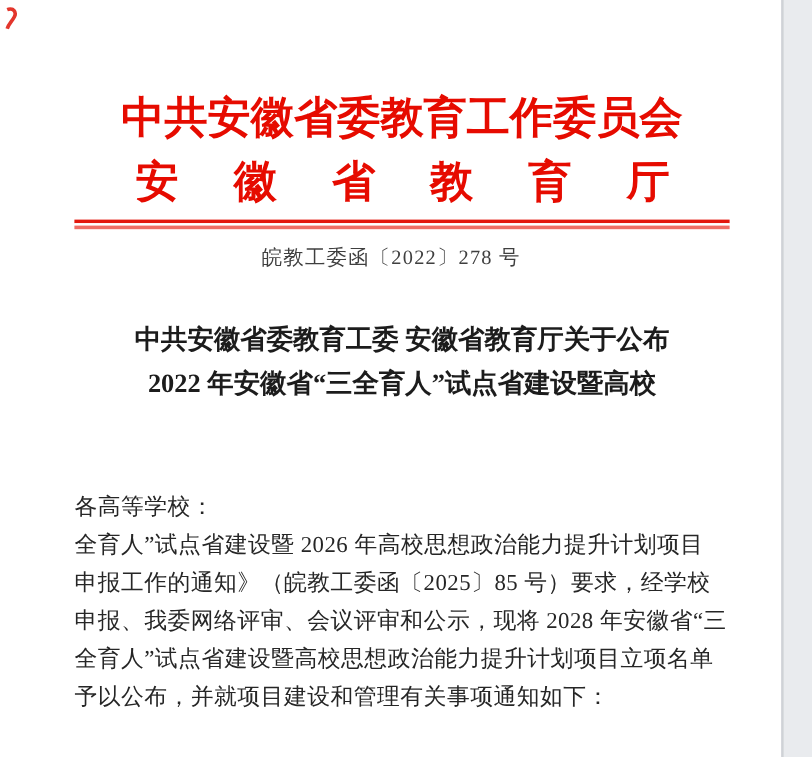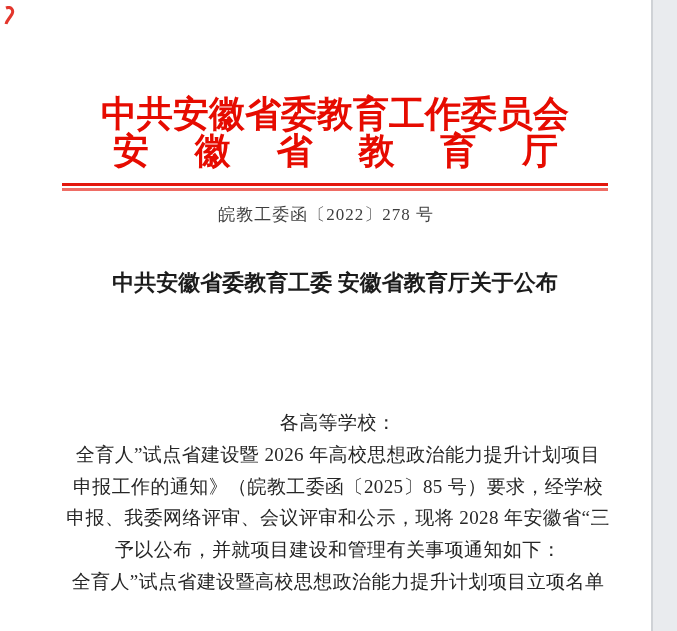--- a/index.html
+++ b/index.html
@@ -14,21 +14,21 @@
   .edge-strip{
     position:absolute;top:0;right:0;
     width:24px;height:631px;
     background:#e9ebee;
     border-left:2px solid #cfd2d6;
   }
   
   .corner-mark{position:absolute;left:3px;top:6px;}
   
   .org1{
-    position:absolute;top:90px;left:62px;width:546px;
+    position:absolute;top:74px;left:62px;width:546px;
     text-align:center;
     font-size:36px;font-weight:bold;
     color:#e60b00;
     white-space:nowrap;
   }
   .org2{
     position:absolute;top:127px;left:113px;width:445px;
     display:flex;justify-content:space-between;
     font-size:36px;font-weight:bold;
     color:#e60b00;
@@ -49,21 +49,20 @@
     font-size:22px;font-weight:bold;
     line-height:37px;
     color:#1c1c1c;
   }
   .doc-body{
     position:absolute;top:407px;left:62px;width:552px;
     font-size:19px;line-height:31.8px;
     letter-spacing:0.4px;
     color:#262626;
     white-space:nowrap;
-    text-align:center;
   }
   .pline.indent{text-indent:2em;}
 </style>
 </head>
 <body>
 
 <div class="page">
 
   <svg class="corner-mark" width="14" height="20" viewBox="0 0 14 20">
     <path d="M3,2 C8,0 11,4 9,8 C7,12 4,14 3,18" stroke="#e3362c" stroke-width="3" fill="none"></path>
@@ -83,26 +82,27 @@
   <div class="red-rule">
     <div class="r1"></div>
     <div class="rgap"></div>
     <div class="r2"></div>
   </div>
 
   <div class="doc-number">皖教工委函〔2022〕278 号</div>
 
   <div class="doc-title">
     <div>中共安徽省委教育工委 安徽省教育厅关于公布</div>
+    <div>2022 年安徽省“三全育人”试点省建设暨高校</div>
   </div>
 
   <div class="doc-body">
     <div class="salutation">各高等学校：</div>
     <div class="pline">全育人”试点省建设暨 2026 年高校思想政治能力提升计划项目</div>
     <div class="pline">申报工作的通知》（皖教工委函〔2025〕85 号）要求，经学校</div>
     <div class="pline">申报、我委网络评审、会议评审和公示，现将 2028 年安徽省“三</div>
+    <div class="pline">全育人”试点省建设暨高校思想政治能力提升计划项目立项名单</div>
     <div class="pline">予以公布，并就项目建设和管理有关事项通知如下：</div>
-    <div class="pline">全育人”试点省建设暨高校思想政治能力提升计划项目立项名单</div>
   </div>
 
   <div class="edge-strip"></div>
 
 </div>
 
 </body></html>

